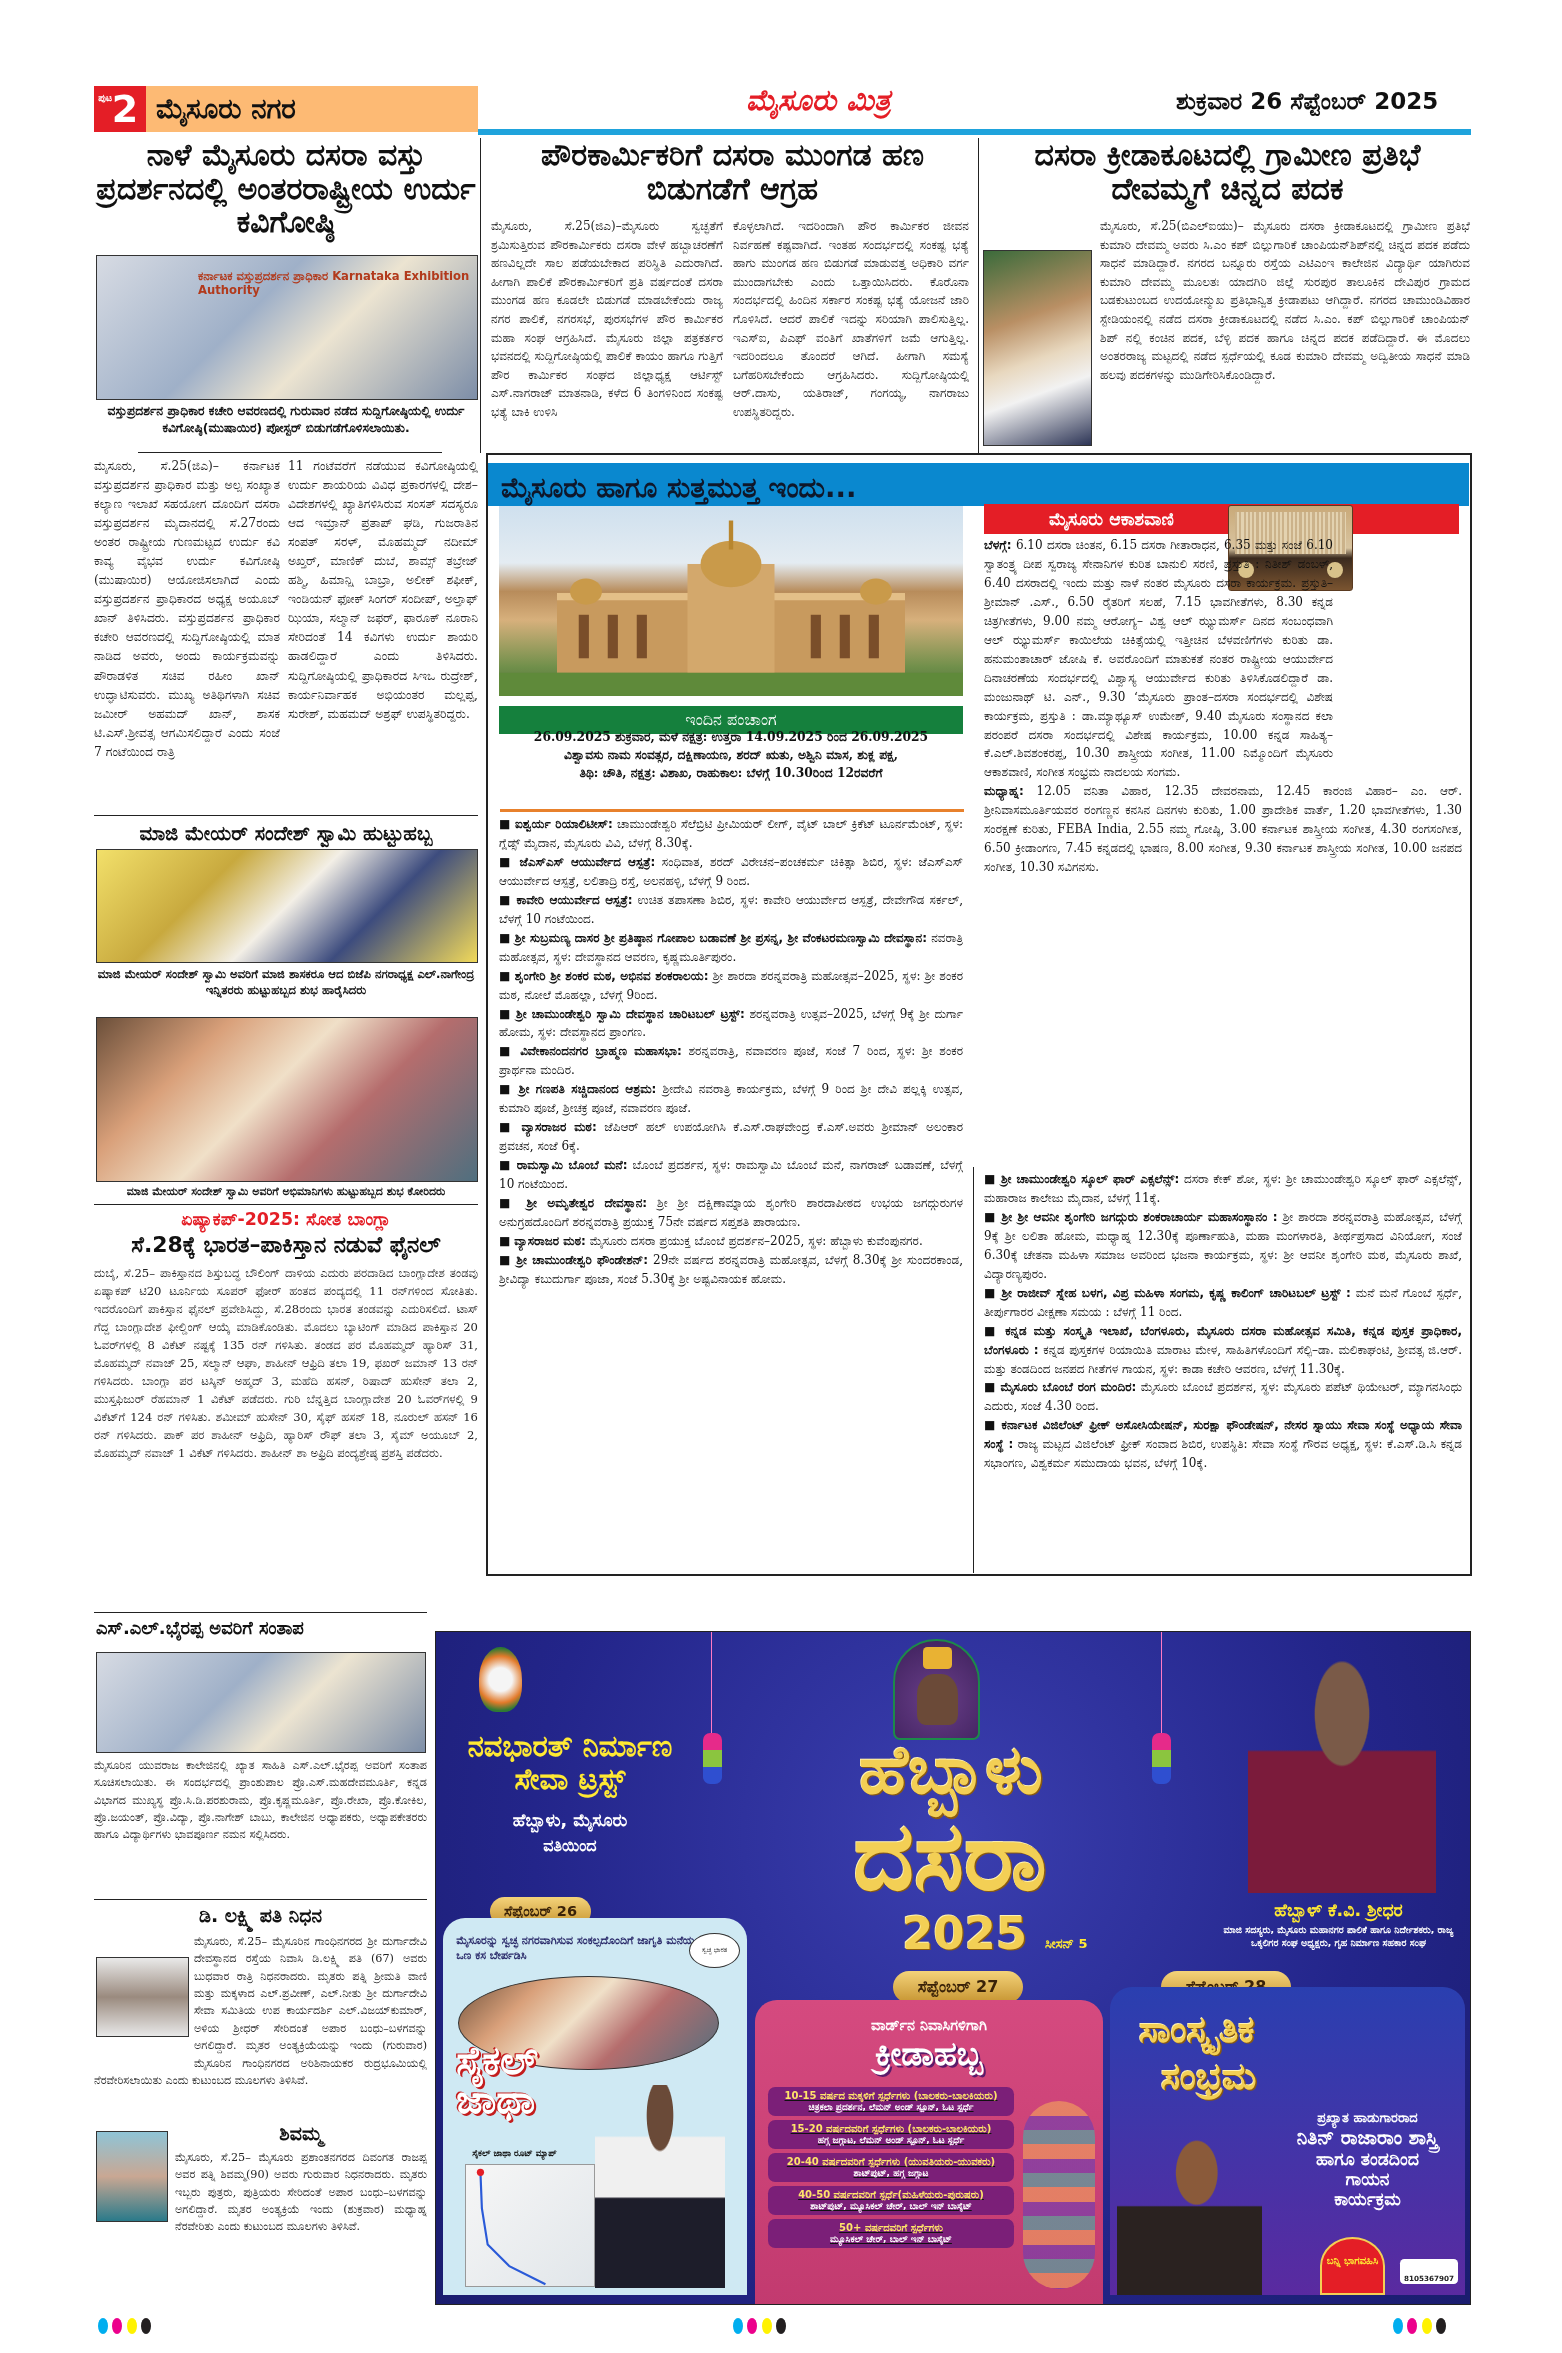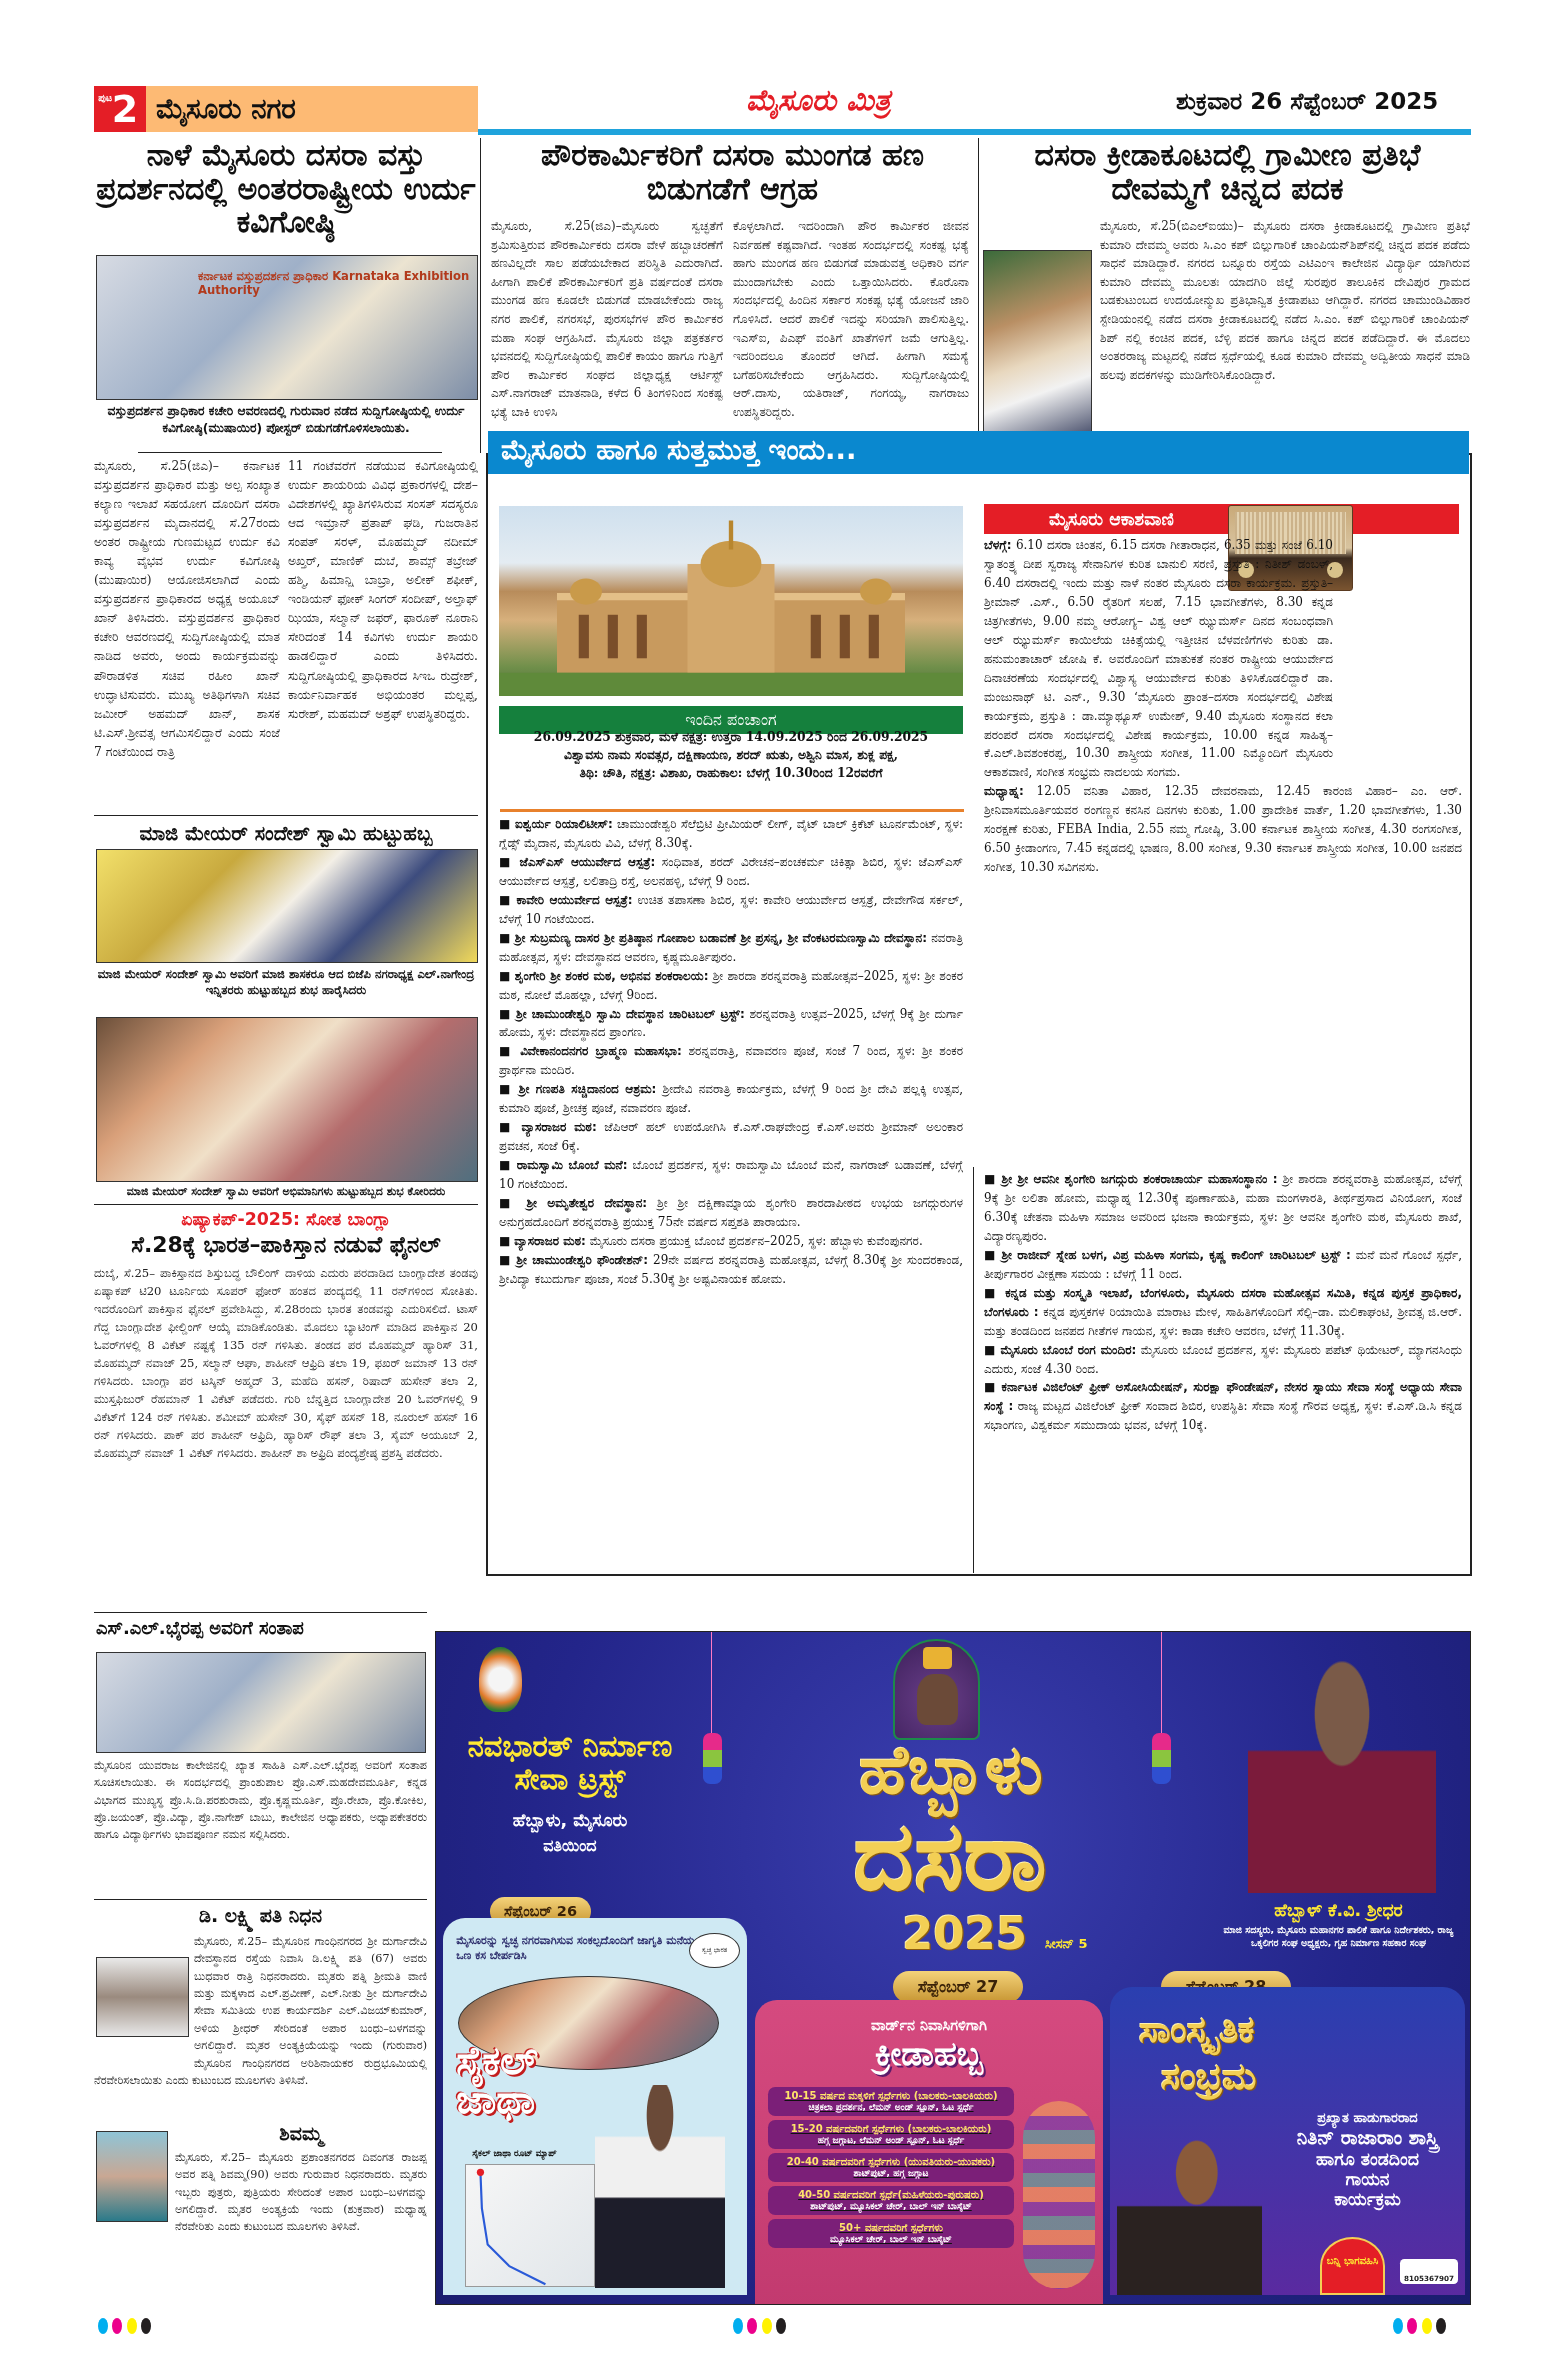--- a/index.html
+++ b/index.html
@@ -27,21 +27,21 @@
   .photo.blueish { background: linear-gradient(135deg,#d7dbe3,#9fb0c8 40%,#ece4d1 60%,#7d8ea8); }
   .photo.yellow { background: linear-gradient(135deg,#f2e06a,#c8a93e 30%,#f3efe6 50%,#3d4c7e 70%,#f1d95a); }
   .photo.crowd { background: linear-gradient(135deg,#6b4f3a,#d9a07a 25%,#f0e0c8 45%,#b56d6d 65%,#4f6f7f); }
   .photo.archery { background: linear-gradient(160deg,#3b6b3b,#b98f64 35%,#e8d8bf 55%,#f2f2f2 70%,#2d3556); }
   .photo.palace { background: linear-gradient(180deg,#cfe0ee 0%,#e4ecf2 30%,#b88c5b 45%,#d7b07c 60%,#6f8f4a 85%,#4e6a38 100%); }
   .photo.portrait { background: linear-gradient(180deg,#e9e9e9,#9a8a7e 50%,#e8e8e8); }
   .photo.portrait2 { background: linear-gradient(180deg,#8fc4d6,#c9a793 50%,#2a7a8a); }
 
   
   .today-box { left: 486px; top: 453px; width: 986px; height: 1123px; border: 2.2px solid #222; }
-  .today-head { left: 488px; top: 431px; width: 981px; height: 43px; background: #0a88cf; color: #ffffff; font-size: 27.5px; font-weight: bold; padding: 2px 13px; }
+  .today-head { left: 488px; top: 463px; width: 981px; height: 43px; background: #0a88cf; color: #0f172a; font-size: 27.5px; font-weight: bold; padding: 8px 13px; }
   .panchanga-head { left: 499px; top: 706px; width: 464px; height: 27.5px; background: #15803d; color:#fff; font-size: 16px; text-align:center; line-height:27.5px; }
   .panchanga-body { left: 499px; top: 728px; width: 464px; font-size: 12.3px; font-weight: bold; text-align: center; line-height: 1.45; font-family: "DejaVu Serif", serif; }
   .orange-rule { left: 500px; top: 809px; width: 464px; height: 2.9px; background: #e8812c; }
 
   .radio-head { left: 984px; top: 504px; width: 475px; height: 30px; background: #e41e26; color:#fff; font-size: 17.4px; font-weight:bold; padding-left: 65px; line-height: 30px; }
   .radio-img { left: 1228px; top: 505px; width: 125px; height: 86px; background: linear-gradient(180deg,#c9a978 0%,#d8c4a0 50%,#3a2a1e 62%,#7a5430 100%); border: 1.4px solid #5a3a20; border-radius: 2.9px; }
 
   .events { font-size: 12px; line-height: 1.58; font-family: "DejaVu Serif", serif; text-align: justify; }
   .events b { font-family: "DejaVu Sans", sans-serif; }
 
@@ -138,20 +138,21 @@
   <div style="position:absolute;left:5.8px;top:5.8px;right:5.8px;height:42px;background:repeating-linear-gradient(90deg,#cbb28a 0 2.2px,#e3d2b0 2.2px 4.3px);"></div>
   <div style="position:absolute;left:8.7px;bottom:11.6px;width:16px;height:16px;border-radius:50%;background:#d9c28a;"></div>
   <div style="position:absolute;right:8.7px;bottom:11.6px;width:16px;height:16px;border-radius:50%;background:#d9c28a;"></div>
 </div>
 <div class="abs events" style="left:984px;top:536px;width:478px;height:630px;overflow:hidden;">
   <p style="padding-right:129px;"><b>ಬೆಳಗ್ಗೆ:</b> <span>6.10 ದಸರಾ ಚಿಂತನ, 6.15 ದಸರಾ ಗೀತಾರಾಧನ, 6.35 ಮತ್ತು ಸಂಜೆ 6.10 ಸ್ವಾತಂತ್ರ್ಯ ದೀಪ ಸ್ವರಾಜ್ಯ ಸೇನಾನಿಗಳ ಕುರಿತ ಬಾನುಲಿ ಸರಣಿ, ಪ್ರಸ್ತುತಿ : ನಿತೀಶ್ ಡಂಬಳ್, 6.40 ದಸರಾದಲ್ಲಿ ಇಂದು ಮತ್ತು ನಾಳೆ ನಂತರ ಮೈಸೂರು ದಸರಾ ಕಾರ್ಯಕ್ರಮ. ಪ್ರಸ್ತುತಿ–ಶ್ರೀಮಾನ್ .ಎಸ್., 6.50 ರೈತರಿಗೆ ಸಲಹೆ, 7.15 ಭಾವಗೀತೆಗಳು, 8.30 ಕನ್ನಡ ಚಿತ್ರಗೀತೆಗಳು, 9.00 ನಮ್ಮ ಆರೋಗ್ಯ– ವಿಶ್ವ ಆಲ್ ಝ್ಯುಮರ್ಸ್ ದಿನದ ಸಂಬಂಧವಾಗಿ ಆಲ್ ಝ್ಯುಮರ್ಸ್ ಕಾಯಿಲೆಯ ಚಿಕಿತ್ಸೆಯಲ್ಲಿ ಇತ್ತೀಚಿನ ಬೆಳವಣಿಗೆಗಳು ಕುರಿತು ಡಾ. ಹನುಮಂತಾಚಾರ್ ಜೋಷಿ ಕೆ. ಅವರೊಂದಿಗೆ ಮಾತುಕತೆ ನಂತರ ರಾಷ್ಟ್ರೀಯ ಆಯುರ್ವೇದ ದಿನಾಚರಣೆಯ ಸಂದರ್ಭದಲ್ಲಿ ವಿಶ್ವಾಸ್ಯ ಆಯುರ್ವೇದ ಕುರಿತು ತಿಳಿಸಿಕೊಡಲಿದ್ದಾರೆ ಡಾ. ಮಂಜುನಾಥ್ ಟಿ. ಎನ್., 9.30 ‘ಮೈಸೂರು ಪ್ರಾಂತ–ದಸರಾ ಸಂದರ್ಭದಲ್ಲಿ ವಿಶೇಷ ಕಾರ್ಯಕ್ರಮ, ಪ್ರಸ್ತುತಿ : ಡಾ.ಮ್ಯಾಥ್ಯೂಸ್ ಉಮೇಶ್, 9.40 ಮೈಸೂರು ಸಂಸ್ಥಾನದ ಕಲಾ ಪರಂಪರೆ ದಸರಾ ಸಂದರ್ಭದಲ್ಲಿ ವಿಶೇಷ ಕಾರ್ಯಕ್ರಮ, 10.00 ಕನ್ನಡ ಸಾಹಿತ್ಯ–ಕೆ.ಎಲ್.ಶಿವಶಂಕರಪ್ಪ, 10.30 ಶಾಸ್ತ್ರೀಯ ಸಂಗೀತ, 11.00 ನಿಮ್ಮೊಂದಿಗೆ ಮೈಸೂರು ಆಕಾಶವಾಣಿ, ಸಂಗೀತ ಸಂಭ್ರಮ ನಾದಲಯ ಸಂಗಮ.</span></p>
   <p><b>ಮಧ್ಯಾಹ್ನ:</b> <span>12.05 ವನಿತಾ ವಿಹಾರ, 12.35 ದೇವರನಾಮ, 12.45 ಕಾರಂಜಿ ವಿಹಾರ– ಎಂ. ಆರ್. ಶ್ರೀನಿವಾಸಮೂರ್ತಿಯವರ ರಂಗಣ್ಣನ ಕನಸಿನ ದಿನಗಳು ಕುರಿತು, 1.00 ಪ್ರಾದೇಶಿಕ ವಾರ್ತೆ, 1.20 ಭಾವಗೀತೆಗಳು, 1.30 ಸಂರಕ್ಷಣೆ ಕುರಿತು, FEBA India, 2.55 ನಮ್ಮ ಗೋಷ್ಠಿ, 3.00 ಕರ್ನಾಟಕ ಶಾಸ್ತ್ರೀಯ ಸಂಗೀತ, 4.30 ರಂಗಸಂಗೀತ, 6.50 ಕ್ರೀಡಾಂಗಣ, 7.45 ಕನ್ನಡದಲ್ಲಿ ಭಾಷಣ, 8.00 ಸಂಗೀತ, 9.30 ಕರ್ನಾಟಕ ಶಾಸ್ತ್ರೀಯ ಸಂಗೀತ, 10.00 ಜನಪದ ಸಂಗೀತ, 10.30 ಸವಿಗನಸು.</span></p>
 </div>
 <div class="abs vline" style="left:973px;top:1167px;height:406px;width:0.7px;"></div>
 <div class="abs events" style="left:984px;top:1170px;width:478px;height:402px;overflow:hidden;">
+  <p>■ <b>ಶ್ರೀ ಚಾಮುಂಡೇಶ್ವರಿ ಸ್ಕೂಲ್ ಫಾರ್ ಎಕ್ಸಲೆನ್ಸ್:</b> <span>ದಸರಾ ಕೇಕ್ ಶೋ, ಸ್ಥಳ: ಶ್ರೀ ಚಾಮುಂಡೇಶ್ವರಿ ಸ್ಕೂಲ್ ಫಾರ್ ಎಕ್ಸಲೆನ್ಸ್, ಮಹಾರಾಜ ಕಾಲೇಜು ಮೈದಾನ, ಬೆಳಗ್ಗೆ 11ಕ್ಕೆ.</span></p>
   <p>■ <b>ಶ್ರೀ ಶ್ರೀ ಆವನೀ ಶೃಂಗೇರಿ ಜಗದ್ಗುರು ಶಂಕರಾಚಾರ್ಯ ಮಹಾಸಂಸ್ಥಾನಂ :</b> <span>ಶ್ರೀ ಶಾರದಾ ಶರನ್ನವರಾತ್ರಿ ಮಹೋತ್ಸವ, ಬೆಳಗ್ಗೆ 9ಕ್ಕೆ ಶ್ರೀ ಲಲಿತಾ ಹೋಮ, ಮಧ್ಯಾಹ್ನ 12.30ಕ್ಕೆ ಪೂರ್ಣಾಹುತಿ, ಮಹಾ ಮಂಗಳಾರತಿ, ತೀರ್ಥಪ್ರಸಾದ ವಿನಿಯೋಗ, ಸಂಜೆ 6.30ಕ್ಕೆ ಚೇತನಾ ಮಹಿಳಾ ಸಮಾಜ ಅವರಿಂದ ಭಜನಾ ಕಾರ್ಯಕ್ರಮ, ಸ್ಥಳ: ಶ್ರೀ ಆವನೀ ಶೃಂಗೇರಿ ಮಠ, ಮೈಸೂರು ಶಾಖೆ, ವಿದ್ಯಾರಣ್ಯಪುರಂ.</span></p>
   <p>■ <b>ಶ್ರೀ ರಾಜೀವ್ ಸ್ನೇಹ ಬಳಗ, ವಿಪ್ರ ಮಹಿಳಾ ಸಂಗಮ, ಕೃಷ್ಣ ಕಾಲಿಂಗ್ ಚಾರಿಟಬಲ್ ಟ್ರಸ್ಟ್ :</b> <span>ಮನೆ ಮನೆ ಗೊಂಬೆ ಸ್ಪರ್ಧೆ, ತೀರ್ಪುಗಾರರ ವೀಕ್ಷಣಾ ಸಮಯ : ಬೆಳಗ್ಗೆ 11 ರಿಂದ.</span></p>
   <p>■ <b>ಕನ್ನಡ ಮತ್ತು ಸಂಸ್ಕೃತಿ ಇಲಾಖೆ, ಬೆಂಗಳೂರು, ಮೈಸೂರು ದಸರಾ ಮಹೋತ್ಸವ ಸಮಿತಿ, ಕನ್ನಡ ಪುಸ್ತಕ ಪ್ರಾಧಿಕಾರ, ಬೆಂಗಳೂರು :</b> <span>ಕನ್ನಡ ಪುಸ್ತಕಗಳ ರಿಯಾಯಿತಿ ಮಾರಾಟ ಮೇಳ, ಸಾಹಿತಿಗಳೊಂದಿಗೆ ಸೆಲ್ಫಿ–ಡಾ. ಮಲಿಕಾಘಂಟಿ, ಶ್ರೀವತ್ಸ ಜಿ.ಆರ್. ಮತ್ತು ತಂಡದಿಂದ ಜನಪದ ಗೀತೆಗಳ ಗಾಯನ, ಸ್ಥಳ: ಕಾಡಾ ಕಚೇರಿ ಆವರಣ, ಬೆಳಗ್ಗೆ 11.30ಕ್ಕೆ.</span></p>
   <p>■ <b>ಮೈಸೂರು ಬೊಂಬೆ ರಂಗ ಮಂದಿರ:</b> <span>ಮೈಸೂರು ಬೊಂಬೆ ಪ್ರದರ್ಶನ, ಸ್ಥಳ: ಮೈಸೂರು ಪಪೆಟ್ ಥಿಯೇಟರ್, ಮ್ಯಾಗನಸಿಂಧು ಎದುರು, ಸಂಜೆ 4.30 ರಿಂದ.</span></p>
   <p>■ <b>ಕರ್ನಾಟಕ ವಿಜಿಲೆಂಟ್ ಫ್ರೀಕ್ ಅಸೋಸಿಯೇಷನ್, ಸುರಕ್ಷಾ ಫೌಂಡೇಷನ್, ನೇಸರ ಸ್ನಾಯು ಸೇವಾ ಸಂಸ್ಥೆ ಅಧ್ಯಾಯ ಸೇವಾ ಸಂಸ್ಥೆ :</b> <span>ರಾಜ್ಯ ಮಟ್ಟದ ವಿಜಿಲೆಂಟ್ ಫ್ರೀಕ್ ಸಂವಾದ ಶಿಬಿರ, ಉಪಸ್ಥಿತಿ: ಸೇವಾ ಸಂಸ್ಥೆ ಗೌರವ ಅಧ್ಯಕ್ಷ, ಸ್ಥಳ: ಕೆ.ಎಸ್.ಡಿ.ಸಿ ಕನ್ನಡ ಸಭಾಂಗಣ, ವಿಶ್ವಕರ್ಮ ಸಮುದಾಯ ಭವನ, ಬೆಳಗ್ಗೆ 10ಕ್ಕೆ.</span></p>
 </div>
 
 <div class="abs hrule" style="left:94px;top:815px;width:384px;height:0.7px;"></div>
 <h1 class="abs hl" style="left:94px;top:823px;width:384px;font-size:19.6px;">ಮಾಜಿ ಮೇಯರ್ ಸಂದೇಶ್ ಸ್ವಾಮಿ ಹುಟ್ಟುಹಬ್ಬ</h1>
 <div class="abs photo yellow" style="left:96px;top:849px;width:382px;height:114px;"></div>

